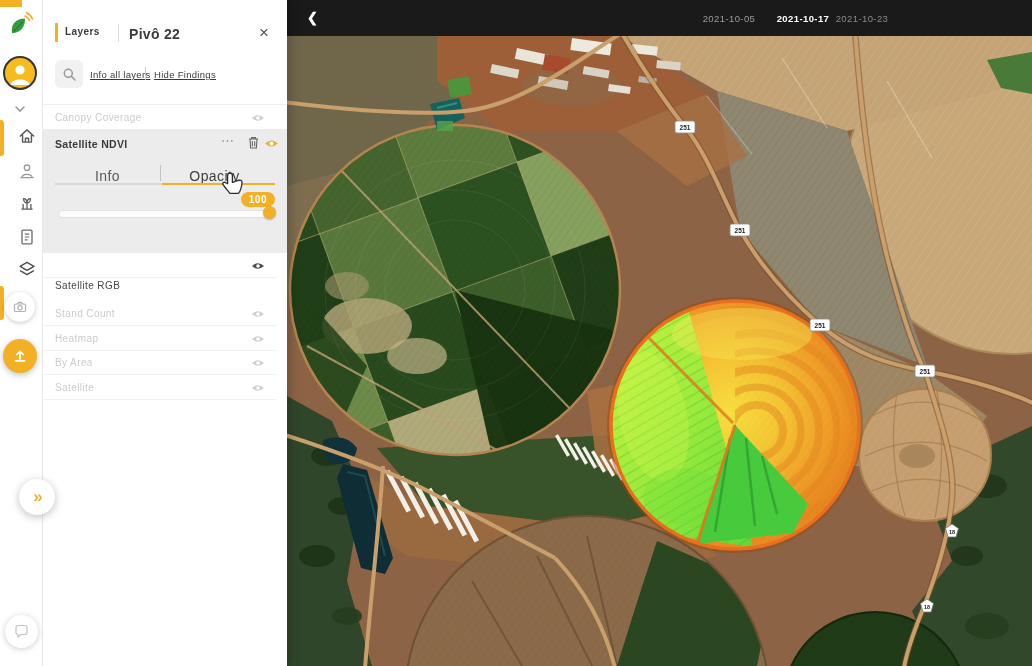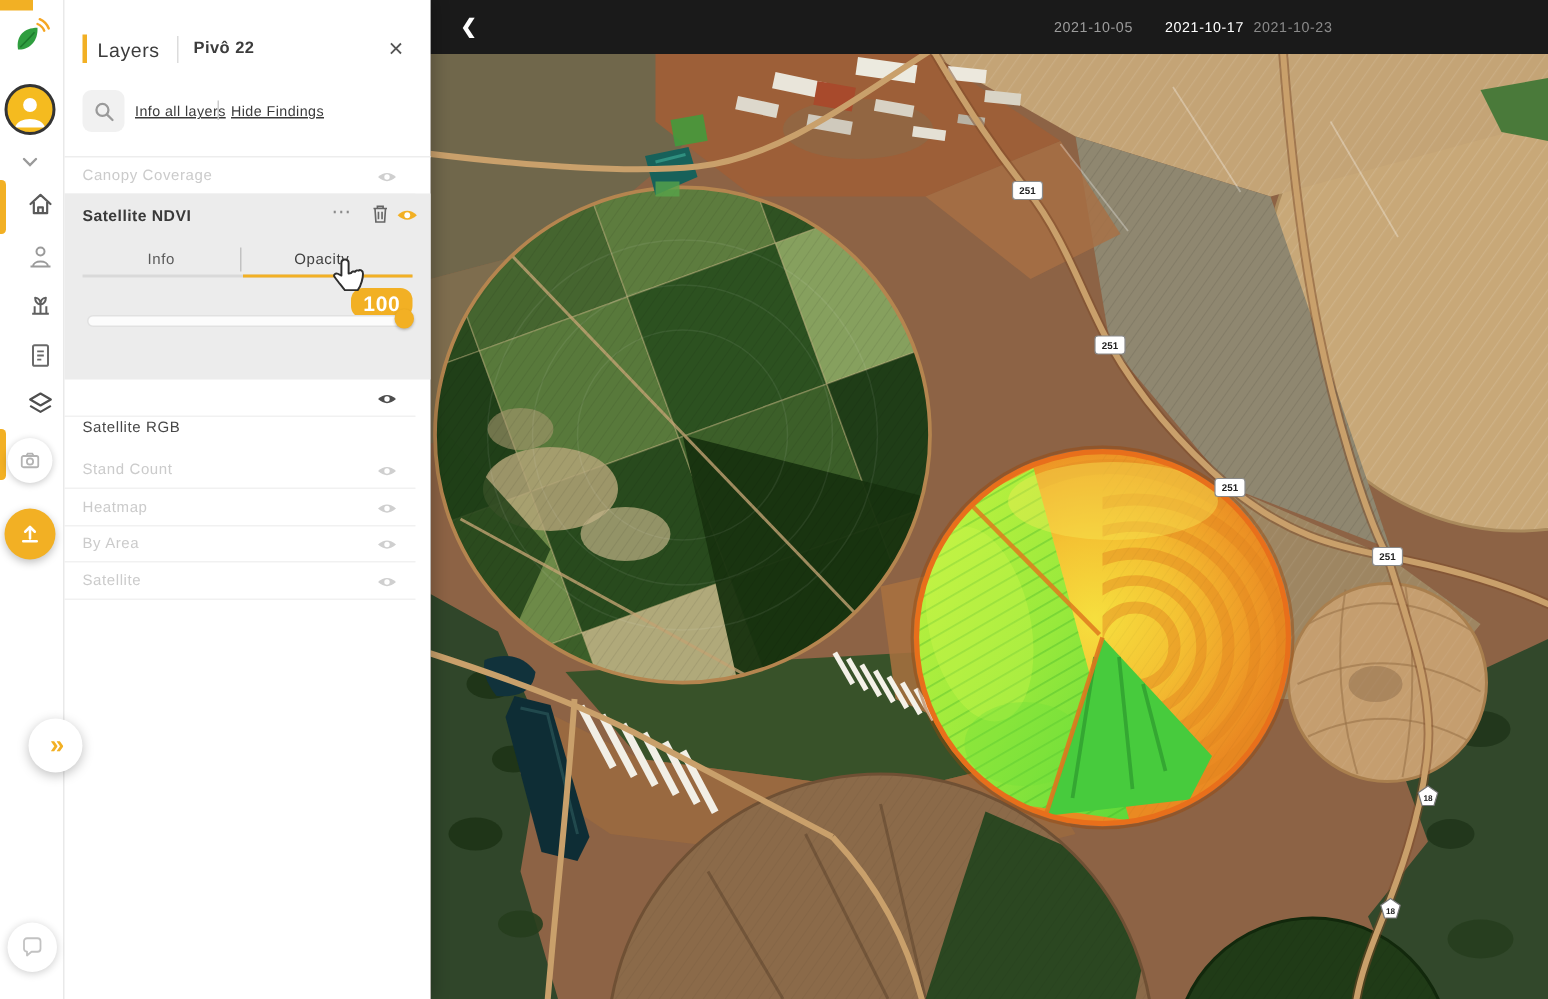--- a/index.html
+++ b/index.html
@@ -15,55 +15,55 @@
   .rail-btn{position:absolute;left:11px;width:20px;height:20px;cursor:pointer;}
   .railbar{position:absolute;left:0;width:4px;background:#f2b024;border-radius:0 3px 3px 0;}
   .tool-circle{position:absolute;left:5px;top:292px;width:30px;height:30px;background:#fff;border-radius:50%;box-shadow:0 1px 5px rgba(0,0,0,.22);display:flex;align-items:center;justify-content:center;cursor:pointer;}
   .upload-circle{position:absolute;left:3px;top:339px;width:34px;height:34px;background:#f2b024;border-radius:50%;box-shadow:0 2px 6px rgba(0,0,0,.25);display:flex;align-items:center;justify-content:center;cursor:pointer;}
   .help-circle{position:absolute;left:5px;top:615px;width:33px;height:33px;background:#fff;border-radius:50%;box-shadow:0 1px 6px rgba(0,0,0,.2);display:flex;align-items:center;justify-content:center;cursor:pointer;z-index:6;}
   .expand-btn{position:absolute;left:19px;top:479px;width:36px;height:36px;background:#fff;border-radius:50%;box-shadow:0 2px 8px rgba(0,0,0,.25);display:flex;align-items:center;justify-content:center;z-index:7;cursor:pointer;color:#f2b024;font-size:17px;font-weight:bold;letter-spacing:-2px;}
 
   
   .panel{position:absolute;left:42px;top:0;width:245px;height:666px;background:#fff;box-shadow:3px 0 10px rgba(0,0,0,.22);z-index:4;}
   .accent-bar{position:absolute;left:13px;top:23px;width:3px;height:19px;background:#f2b024;}
-  .panel-title{position:absolute;left:23px;top:26px;font-size:13px;font-weight:normal;color:#3c3c3c;letter-spacing:.4px;}
+  .panel-title{position:absolute;left:23px;top:26px;font-size:10px;font-weight:bold;color:#3c3c3c;letter-spacing:.4px;}
   .title-sep{position:absolute;left:76px;top:24px;width:1px;height:18px;background:#dcdcdc;}
-  .panel-sub{position:absolute;left:87px;top:26px;font-size:11px;font-weight:bold;color:#3c3c3c;letter-spacing:.3px;}
+  .panel-sub{position:absolute;left:87px;top:26px;font-size:14px;font-weight:bold;color:#3c3c3c;letter-spacing:.3px;}
   .panel-close{position:absolute;right:16px;top:22px;font-size:17px;color:#555;cursor:pointer;background:none;border:none;line-height:1;padding:2px;}
   .search-btn{position:absolute;left:13px;top:60px;width:28px;height:28px;background:#f1f1f1;border-radius:6px;border:none;display:flex;align-items:center;justify-content:center;cursor:pointer;}
   .plink{position:absolute;top:69px;font-size:9.5px;color:#3a3a3a;letter-spacing:.3px;text-decoration:underline;cursor:pointer;}
   .link1{left:48px;} .link2{left:112px;}
   .link-sep{position:absolute;left:103px;top:67px;width:1px;height:13px;background:#ccc;}
   .list-top{position:absolute;left:0;top:104px;width:245px;height:1px;background:#ededed;}
   .layer-row{position:absolute;left:0;width:235px;height:24px;border-bottom:1px solid #f1f1f1;cursor:pointer;}
   .layer-row .lbl{position:absolute;left:13px;top:7px;font-size:10px;letter-spacing:.4px;}
   .muted .lbl{color:#cbcbcb;}
   .darkrow .lbl{color:#474747;margin-top:20px;}
   .eye-btn{position:absolute;right:10px;top:6px;width:18px;height:13px;background:none;border:none;padding:0;cursor:pointer;}
   .active-block{position:absolute;left:0;top:129px;width:245px;height:124px;background:#ececec;}
   .al-name{position:absolute;left:13px;top:9px;font-size:10.5px;font-weight:bold;color:#3a3a3a;letter-spacing:.3px;}
   .al-dots{position:absolute;right:46px;top:3px;font-size:13px;color:#8a8a8a;background:none;border:none;cursor:pointer;letter-spacing:1px;}
   .al-trash{position:absolute;right:28px;top:7px;background:none;border:none;padding:0;cursor:pointer;}
   .al-eye{position:absolute;right:8px;top:8px;background:none;border:none;padding:0;cursor:pointer;}
-  .tab{position:absolute;top:38px;width:105px;text-align:center;font-size:10px;color:#5a5a5a;letter-spacing:.4px;cursor:pointer;background:none;border:none;}
+  .tab{position:absolute;top:38px;width:105px;text-align:center;font-size:14px;color:#5a5a5a;letter-spacing:.4px;cursor:pointer;background:none;border:none;}
   .tab-info{left:13px;} .tab-opacity{left:120px;color:#3f3f3f;}
   .tab-underline{position:absolute;left:13px;top:54px;width:220px;height:2px;background:#d9d9d9;}
   .tab-active-underline{position:absolute;left:120px;top:54px;width:113px;height:2px;background:#f2b024;}
   .tab-vsep{position:absolute;left:118px;top:36px;width:1px;height:16px;background:#c2c2c2;}
-  .opacity-badge{position:absolute;right:12px;top:63px;background:#f2b024;color:#fff;font-size:14px;font-weight:bold;padding:2px 8px;border-radius:8px;letter-spacing:.5px;}
+  .opacity-badge{position:absolute;right:12px;top:63px;background:#f2b024;color:#fff;font-size:10px;font-weight:bold;padding:2px 8px;border-radius:8px;letter-spacing:.5px;}
   .slider-track{position:absolute;left:16px;right:15px;top:81px;height:6px;background:#fcfcfc;border:1px solid #e1e1e1;border-radius:4px;}
   .slider-knob{position:absolute;right:11px;top:77px;width:13px;height:13px;background:#f2b024;border-radius:50%;box-shadow:0 1px 2px rgba(0,0,0,.25);cursor:pointer;}
   .cursor-wrap{position:absolute;left:180px;top:42px;width:24px;height:28px;pointer-events:none;z-index:3;}
 
   
   .map-area{position:absolute;left:287px;top:0;width:745px;height:666px;background:#1a1a1a;}
   .topbar{position:absolute;left:0;top:0;width:745px;height:36px;background:#1a1a1a;}
   .back-btn{position:absolute;left:14px;top:9px;color:#fff;font-size:13px;background:none;border:none;cursor:pointer;font-weight:bold;}
   .date{position:absolute;top:12px;width:70px;text-align:center;font-size:9.5px;letter-spacing:.4px;cursor:pointer;background:none;border:none;}
-  .date1{left:407px;color:#9c9c9c;} .date2{left:481px;color:#ffffff;font-weight:normal;} .date3{left:540px;color:#8a8a8a;}
+  .date1{left:407px;color:#9c9c9c;} .date2{left:481px;color:#ffffff;font-weight:bold;} .date3{left:540px;color:#8a8a8a;}
   svg.map{position:absolute;left:0;top:36px;display:block;}
 </style>
 </head>
 <body>
 
 <div class="app">
 
   <aside class="rail">
     <div class="rail-chip"></div>
     <div class="leaf-wrap">

